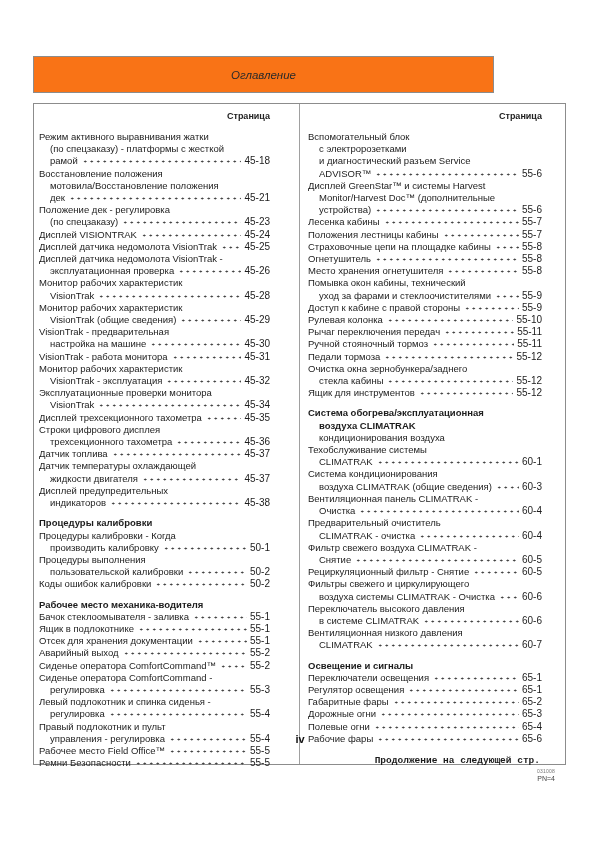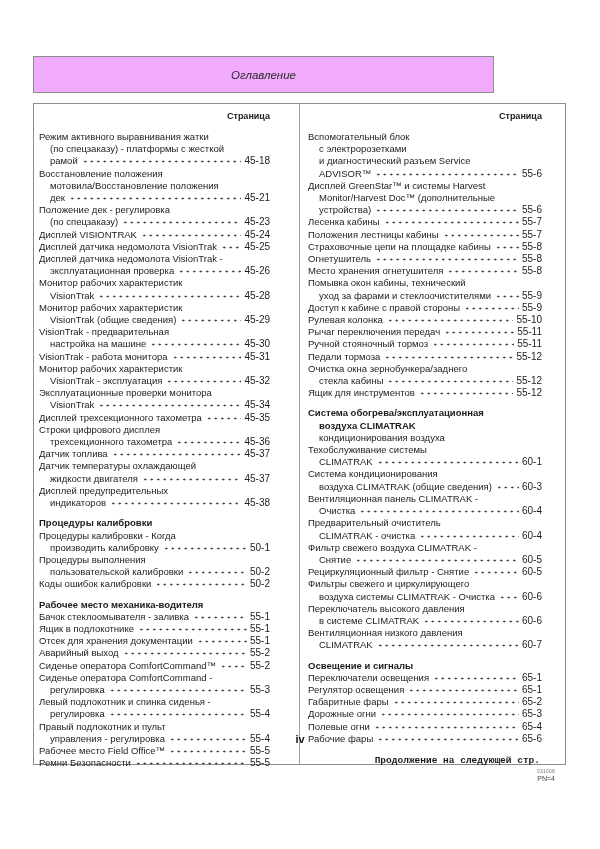--- a/index.html
+++ b/index.html
@@ -8,21 +8,21 @@
     background:#ffffff;
     font-family:"Liberation Sans", sans-serif;
     color:#1c1c1c;
     position:relative;
     overflow:hidden;
   }
   .title-box {
     position:absolute; left:33px; top:56px; width:461px; height:37px;
     border:1px solid #8c8c8c; box-sizing:border-box;
     display:flex; align-items:center; justify-content:center;
-    background:#f0abfc;
+    background:#f97316;
   }
   .doc-title { font-style:italic; font-size:11.5px; color:#2a2a2a; }
   .main-box {
     position:absolute; left:33px; top:103px; width:533px; height:662px;
     border:1px solid #8c8c8c; box-sizing:border-box;
     background:#fff;
   }
   .col-divider {
     position:absolute; left:265px; top:0; bottom:0; width:1px; background:#a0a0a0;
   }

